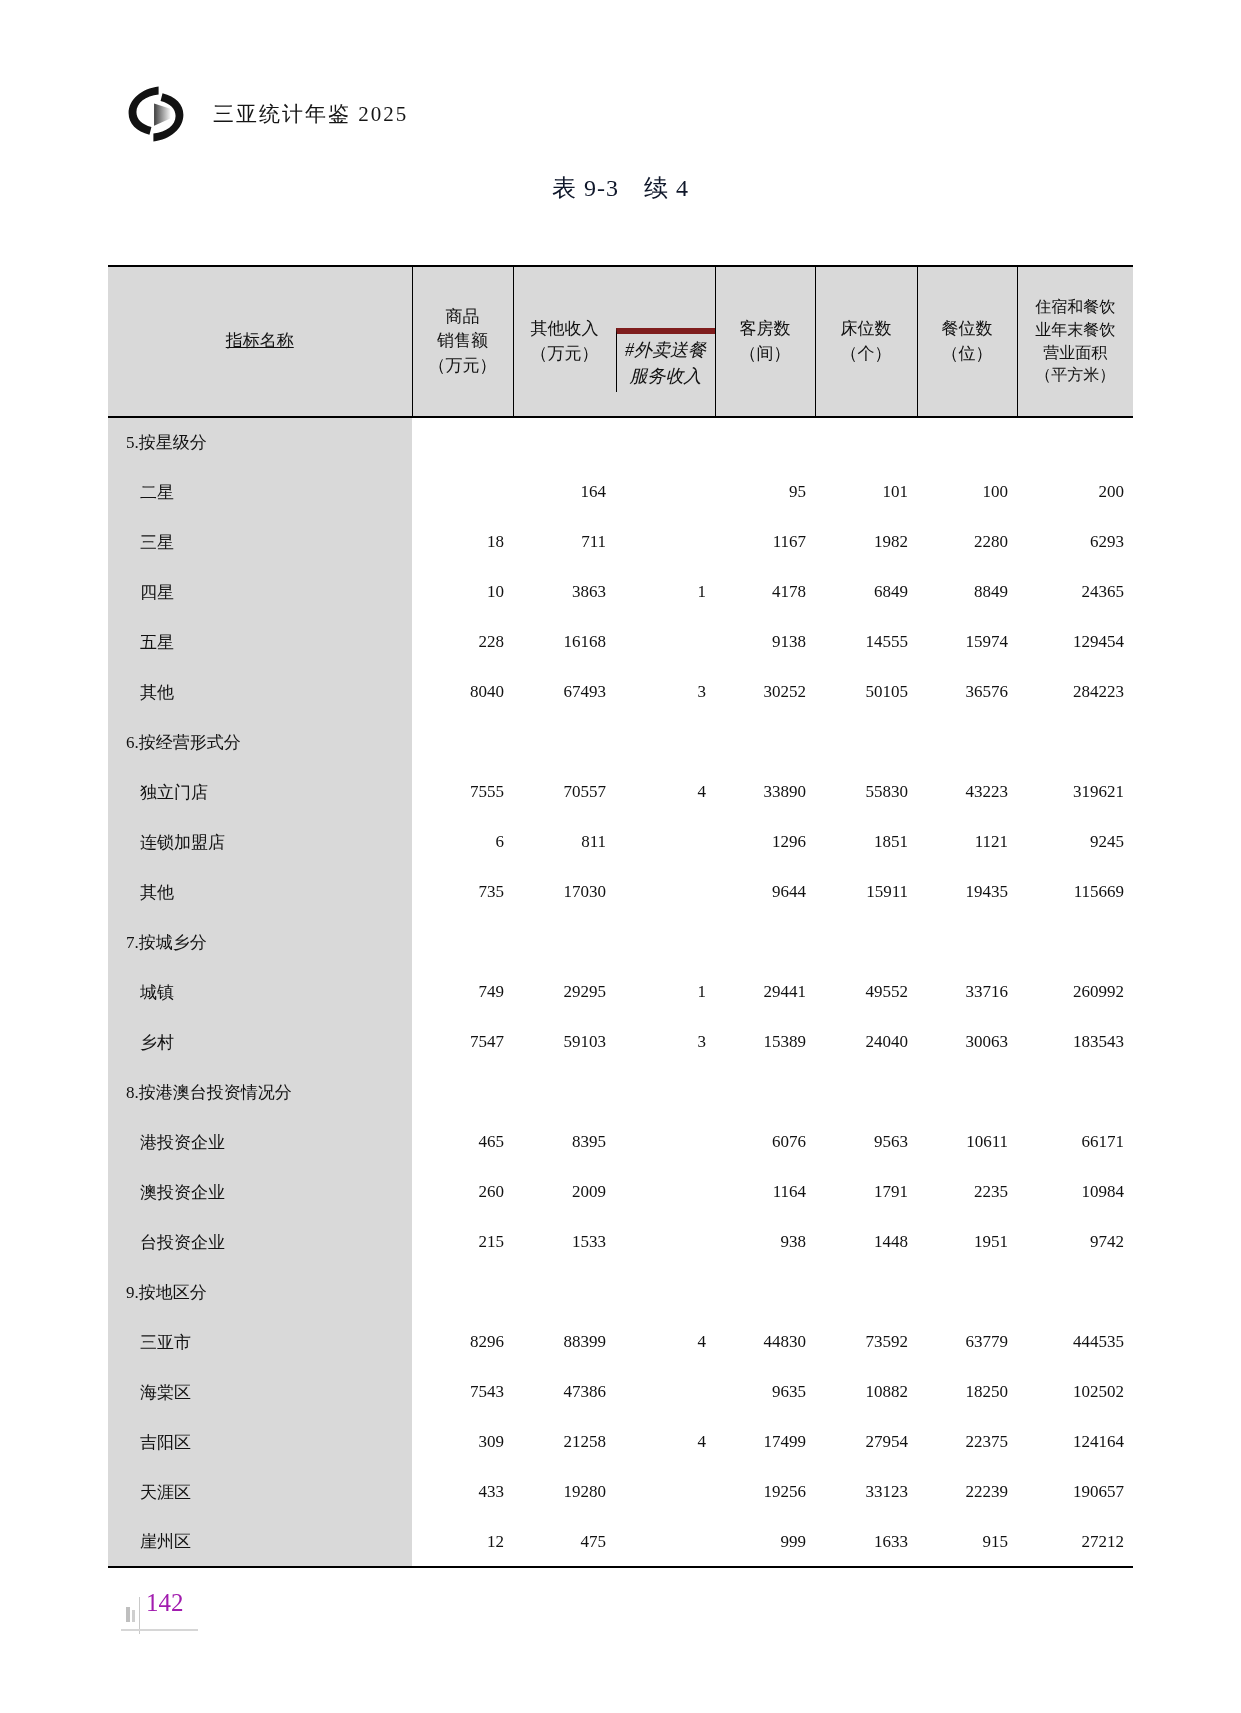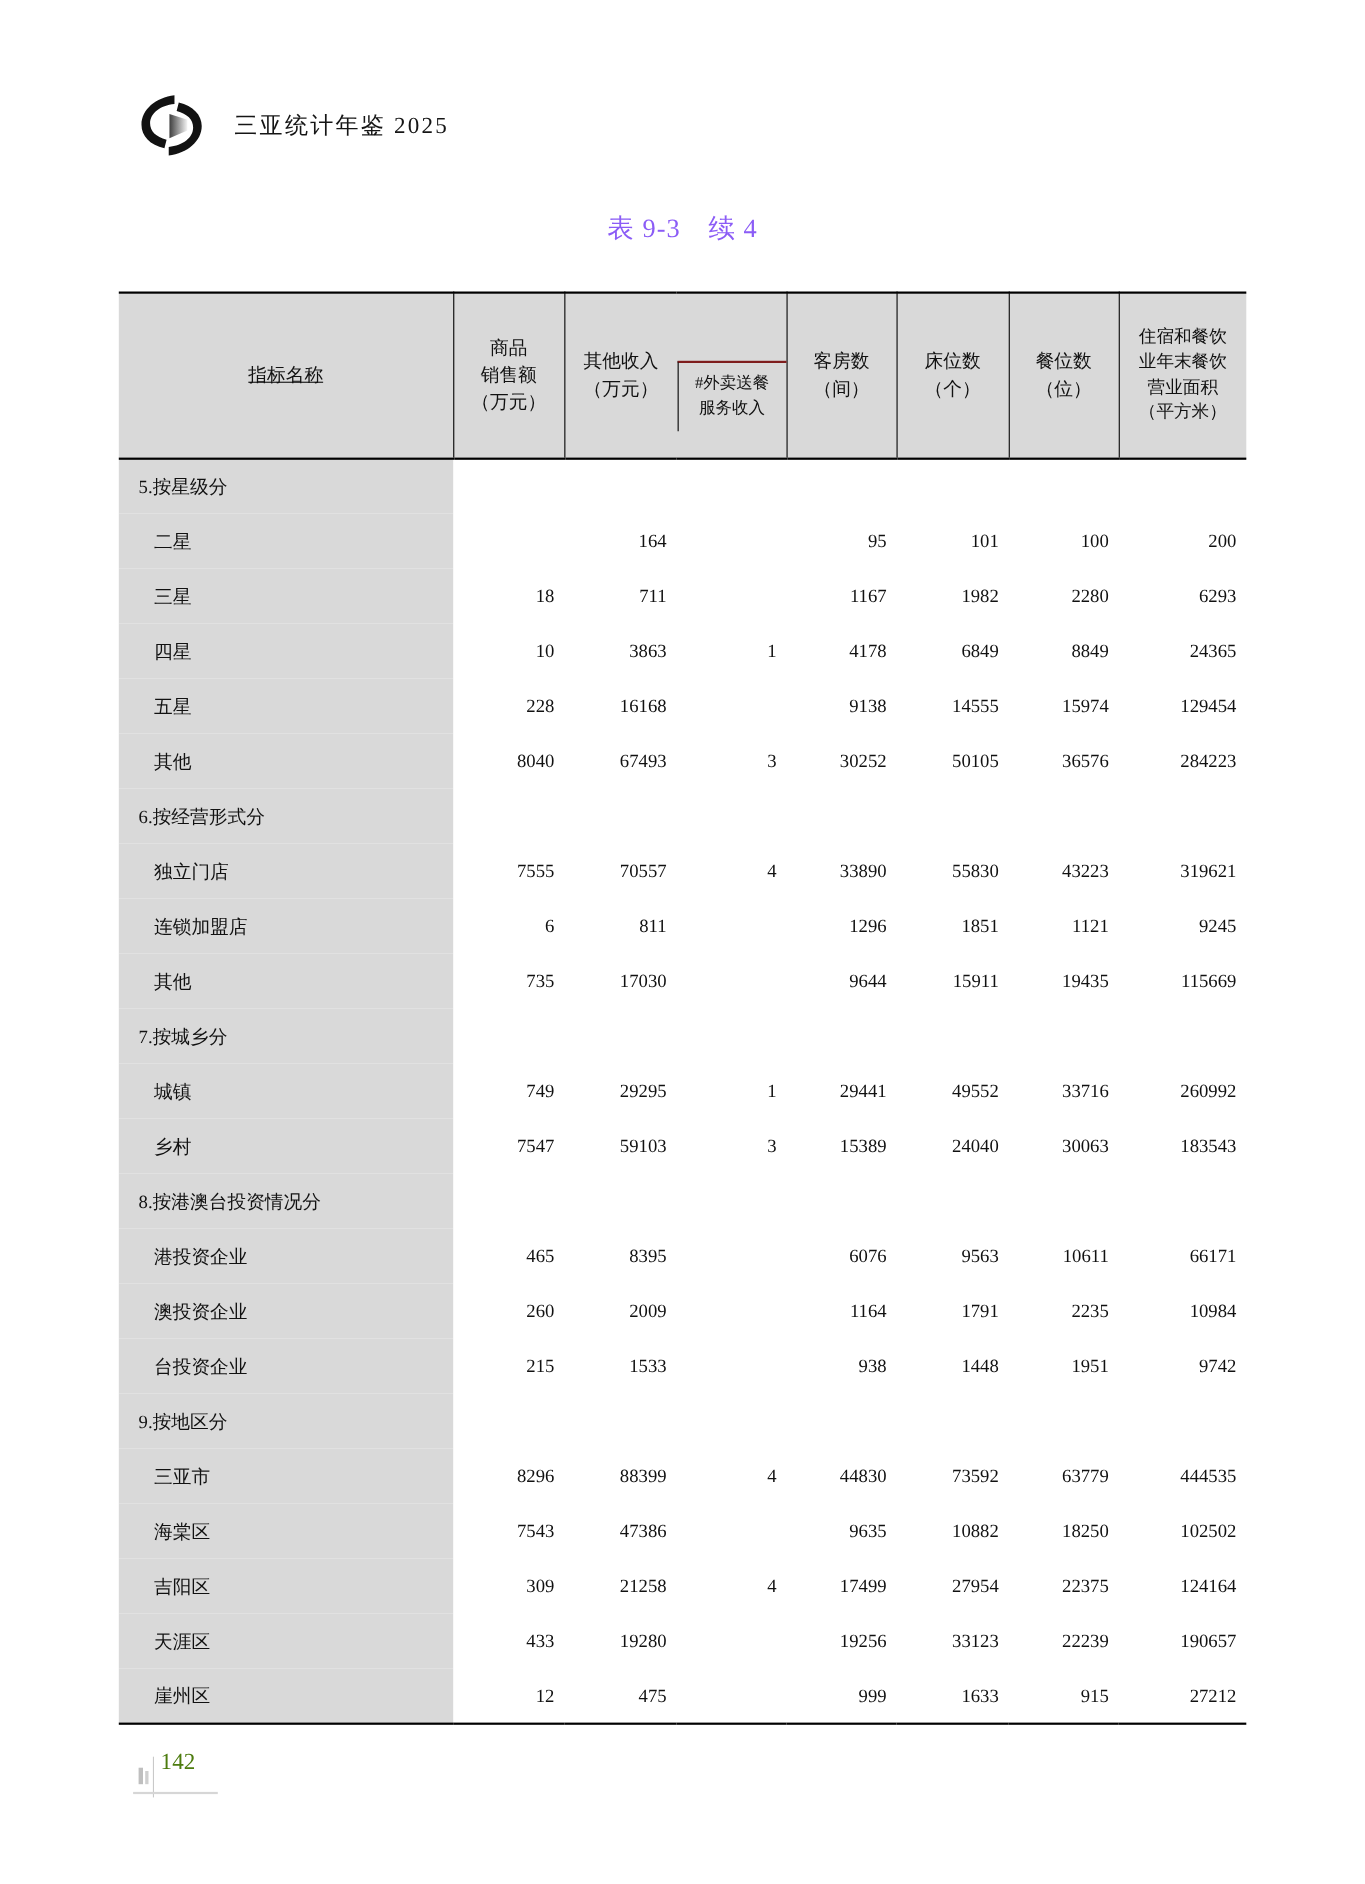--- a/index.html
+++ b/index.html
@@ -9,22 +9,22 @@
     overflow:hidden;
   }
 
   
   .brand { position:absolute; top:84px; left:123px; display:flex; align-items:center;text-align:center; }
   .logo { width:66px; height:60px; display:block; }
   .brand-title { margin-left:24px; font-size:21px; letter-spacing:2px; color:#151515; }
 
   
   .page-title {
-    position:absolute; top:191px; left:108px; width:1025px;
-    text-align:center; font-size:24px; letter-spacing:1px; color:#8b5cf6;
+    position:absolute; top:172px; left:108px; width:1025px;
+    text-align:center; font-size:24px; letter-spacing:1px; color:#0f172a;
   }
 
   
   .stat-table {
     position:absolute; top:265px; left:108px; width:1025px;
     border-collapse:collapse; table-layout:fixed;
     border-top:2px solid #000; border-bottom:2px solid #000;
     font-size:17px;
   }
   .stat-table thead th {
@@ -37,34 +37,34 @@
   .stat-table thead th.th-area { font-size:16px; line-height:1.42; }
 
   
   .th-oi { padding:0; }
   .oi-wrap { display:flex; height:100px; }
   .oi-main {
     width:102px; display:flex; align-items:center; justify-content:center;
     white-space:pre-line; box-sizing:border-box;
   }
   .oi-sub {
-    flex:1; margin-top:36px; border-top:2px solid #7f1d1d; border-left:1px solid #000;
+    flex:1; margin-top:36px; border-top:6px solid #7f1d1d; border-left:1px solid #000;
     display:flex; align-items:center; justify-content:center;
-    white-space:pre-line; box-sizing:border-box; font-size:15px;
+    white-space:pre-line; box-sizing:border-box; font-size:18px;font-style:italic;
   }
 
   .stat-table tbody tr { height:50px; }
   .stat-table tbody td { vertical-align:middle; padding:0; }
   .c-label { background:#d9d9d9; text-align:left; }
   .lab-section { padding-left:18px !important;margin-top:40px; }
   .lab-item { padding-left:32px !important; }
   .c-num { text-align:right; padding-right:9px !important; }
 
   
-  .pg-num { position:absolute; left:146px; top:1589px; font-size:21px; color:#4d7c0f; }
+  .pg-num { position:absolute; left:146px; top:1589px; font-size:25px; color:#a21caf; }
   .pg-vline { position:absolute; left:139px; top:1597px; width:1px; height:37px; background:#c9c9c9; }
   .pg-hline { position:absolute; left:121px; top:1629px; width:77px; height:2px; background:#d6d6d6; }
   .pg-bar1 { position:absolute; left:126px; top:1607px; width:4px; height:15px; background:#bfbfbf; }
   .pg-bar2 { position:absolute; left:132px; top:1610px; width:3px; height:12px; background:#cfcfcf; }
 </style>
 </head>
 <body>
 
 <div class="brand">
   <svg class="logo" viewBox="0 0 100 92" aria-hidden="true">

